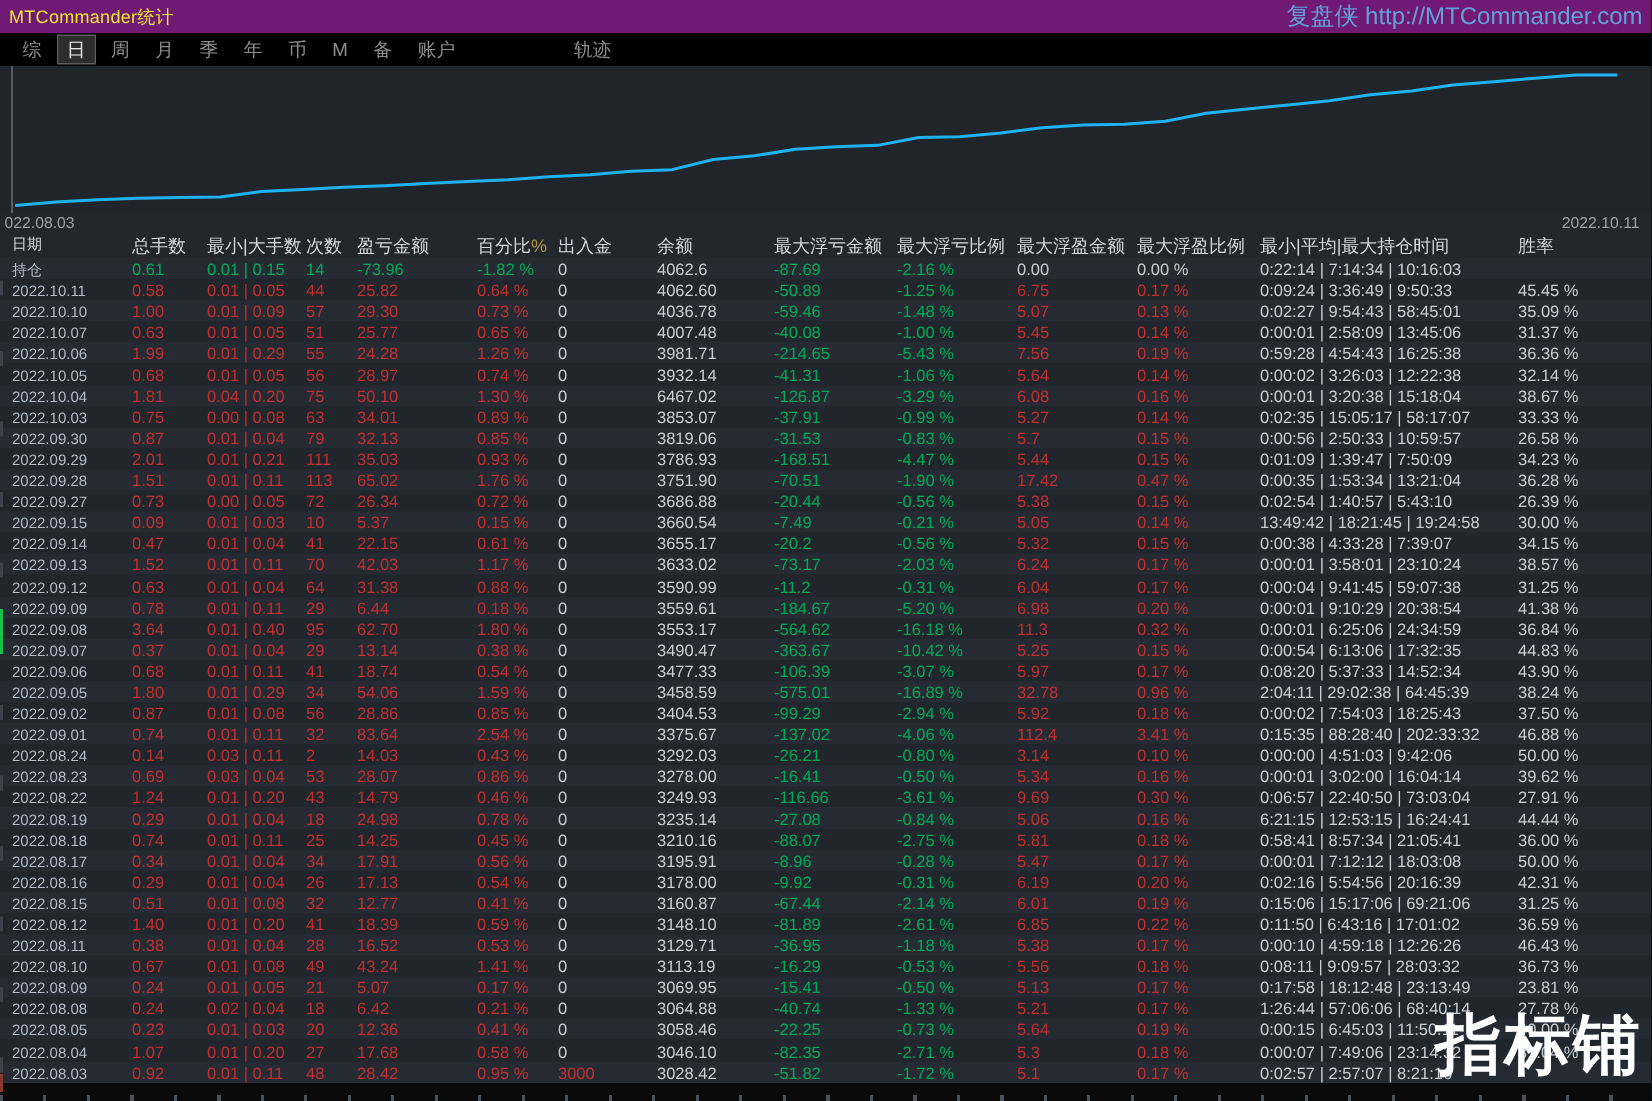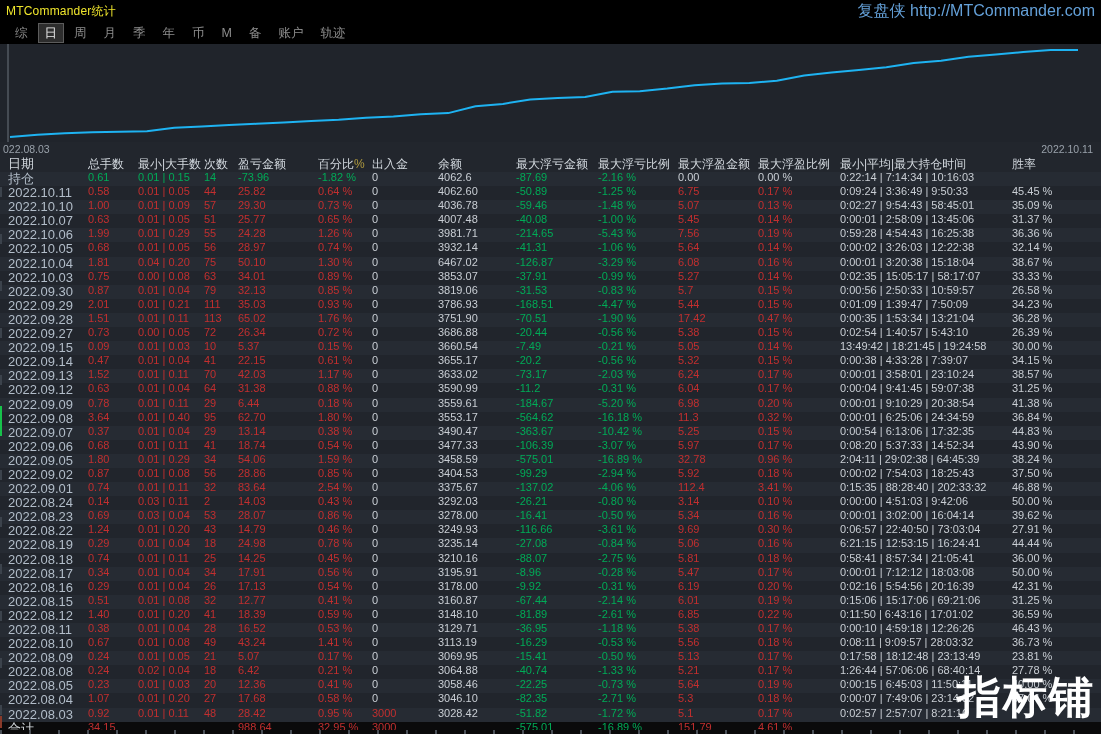--- a/index.html
+++ b/index.html
@@ -1,41 +1,41 @@
 <!DOCTYPE html>
 <html style="--red: #c22f2f; --green: #00ab57; --yellow: #f0e62c; --blue: #64a0d8; --line: #1eb3f2; --date: #b2bdc9; --value: #c9ced4; --header: #d2d8de; --pct_suffix: #b09a3e;"><head>
 <meta charset="utf-8">
 <style>
   *{margin:0;padding:0;box-sizing:border-box}
   html,body{width:1101px;height:734px;overflow:hidden;background:#000;
     font-family:"Liberation Sans","DejaVu Sans",sans-serif}
   .window{position:relative;width:1101px;height:734px;background:#22262d;overflow:hidden}
 
-  .titlebar{height:20px;background:#000000;display:flex;justify-content:space-between;align-items:center;padding:11px 6px}
+  .titlebar{height:20px;background:#701a75;display:flex;justify-content:space-between;align-items:center;padding:11px 6px}
   .title{color:var(--yellow,#f0e62c);font-size:12px;letter-spacing:.2px}
   .brand{color:var(--blue,#64a0d8);font-size:16px;text-decoration:none}
 
   .menubar{height:22px;background:#000;display:flex;align-items:center;padding-left:9px}
   .menu-item{color:#8d8d8d;font-size:12.5px;padding:1px 6px;margin-right:5px;cursor:default;line-height:16px}
   .menu-item.active{background:#2d2d2d;color:#e9e9e9;outline:1px solid #5c5c5c}
-  .menu-item.gap{}
+  .menu-item.gap{margin-left:62px}
 
   .chart{position:relative;height:98px;background:#20242b}
   .chart svg{position:absolute;left:0;top:0;width:1101px;height:98px}
   .axisrow{height:13px;display:flex;justify-content:space-between;align-items:center;
     padding:0 8px 0 3px;font-size:10.5px;color:#99a1aa;background:#22262d}
 
   .thead{display:flex;align-items:center;height:17px;font-size:12px;color:var(--header,#d2d8de);background:#22262d}
   .tbody{position:relative}
-  .row{display:flex;align-items:flex-start;height:14.1px;font-size:11px;background:#21252c}
+  .row{display:flex;align-items:flex-end;height:14.1px;font-size:11px;background:#21252c}
   .tbody .row:nth-child(odd){background:#262b33}
   .row.total{height:24px;background:#0a0a0b;font-size:11px}
 
   .cell{flex:none;white-space:nowrap;overflow:visible;line-height:1}
-  .c-date{width:88px;padding-left:8px;color:var(--date,#b2bdc9);font-size:13px}
+  .c-date{width:88px;padding-left:8px;color:var(--date,#b2bdc9);font-size:10px}
   .c-lots{width:50px}.c-minmax{width:66px}.c-count{width:34px}.c-pnl{width:80px}
   .c-pct{width:54px}.c-cash{width:66px}.c-balance{width:78px}
   .c-maxdd{width:82px}.c-maxdd_pct{width:80px}.c-maxfp{width:80px}.c-maxfp_pct{width:82px}
   .c-times{width:172px}.c-winrate{width:89px}
 
   .row .c-lots,.row .c-minmax,.row .c-count,.row .c-pnl,.row .c-pct{color:var(--red,#c22f2f)}
   .row.open .c-lots,.row.open .c-minmax,.row.open .c-count,.row.open .c-pnl,.row.open .c-pct{color:var(--green,#00ab57)}
   .c-cash,.c-balance,.c-times,.c-winrate{color:var(--value,#c9ced4)}
   .row .c-maxdd,.row .c-maxdd_pct{color:var(--green,#00ab57)}
   .row .c-maxfp,.row .c-maxfp_pct{color:var(--red,#c22f2f)}

